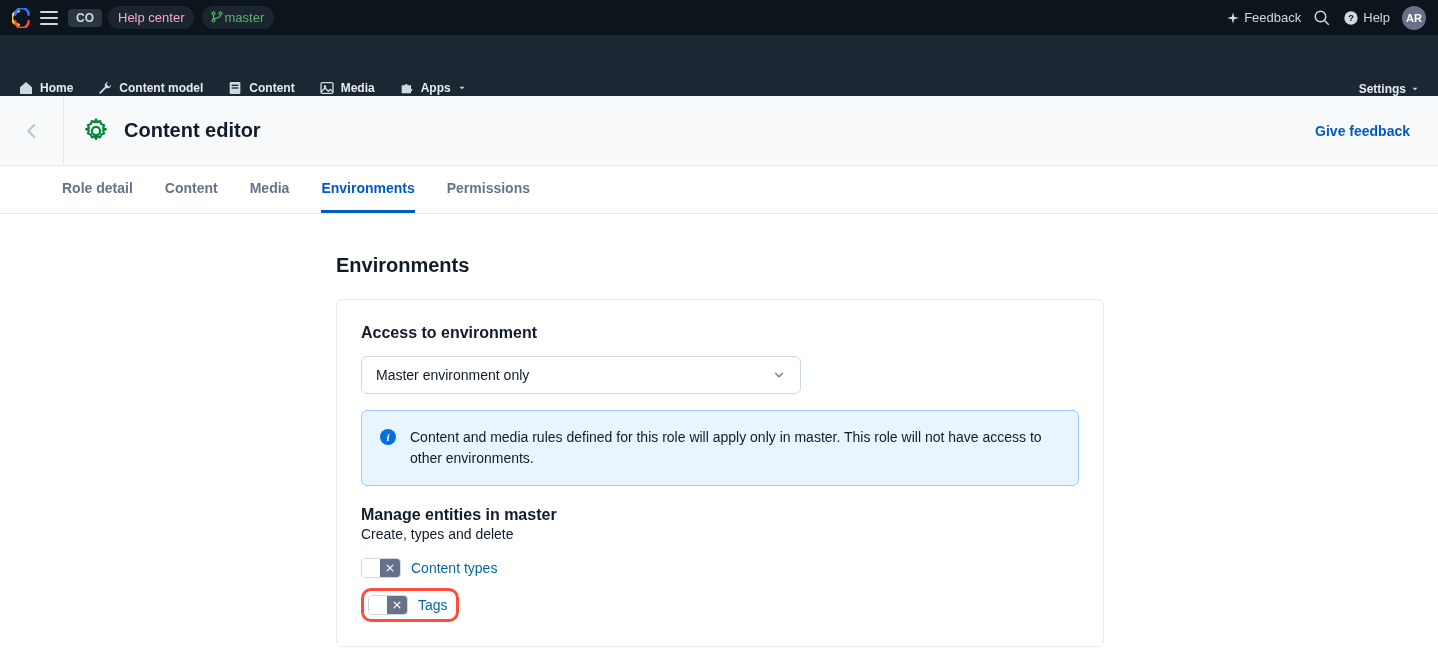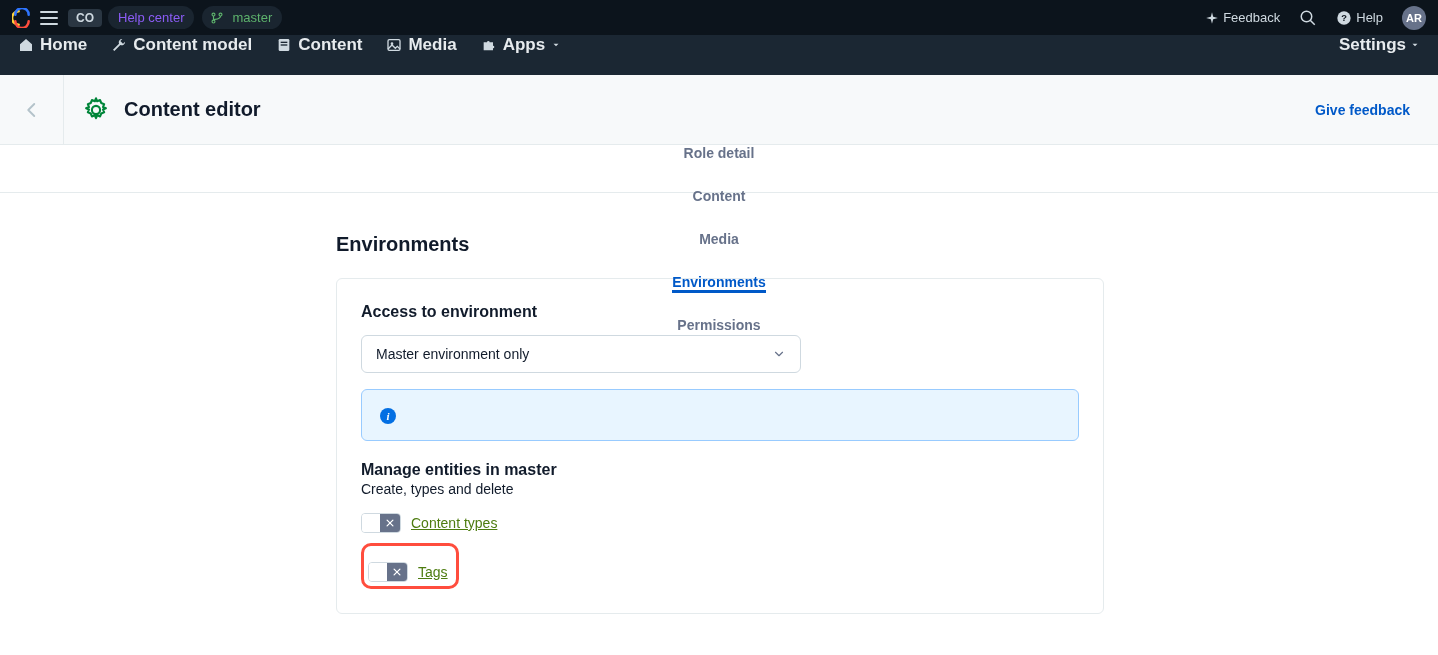--- a/index.html
+++ b/index.html
@@ -4,64 +4,64 @@
 <style>
 * { margin: 0; padding: 0; box-sizing: border-box; font-family: -apple-system, BlinkMacSystemFont, "Segoe UI", Helvetica, Arial, sans-serif; }
 body { background: #fff; color: #111b2b; }
 
 
 .topbar { background: #0c141c; height: 35px; display: flex; align-items: center; padding: 0 12px; color: #cfd9e0; font-size: 13px; }
 .logo { width: 20px; height: 20px; margin-right: 8px; }
 .hamburger { width: 18px; height: 14px; margin-right: 10px; cursor: pointer; display: flex; flex-direction: column; justify-content: space-between; }
 .hamburger span { display: block; height: 2px; background: #cfd9e0; border-radius: 1px; }
 .space-badge { background: #2a3642; color: #cfd9e0; padding: 2px 8px; border-radius: 4px; font-size: 12px; font-weight: 600; margin-right: 6px; }
-.space-name { background: #1a2530; color: #8b5cf6; padding: 4px 10px; border-radius: 12px; font-size: 13px; margin-right: 8px; text-align: center; }
-.branch-badge { background: #1a2530; color: #5db26c; padding: 4px 10px 4px 8px; border-radius: 12px; font-size: 13px; font-family: monospace; display: flex; align-items: flex-end; gap: 8px; }
-.topbar-right { margin-left: auto; display: flex; align-items: center; gap: 19px; }
+.space-name { background: #1a2530; color: #f9a8d4; padding: 4px 10px; border-radius: 12px; font-size: 13px; margin-right: 8px; text-align: center; }
+.branch-badge { background: #1a2530; color: #5db26c; padding: 4px 10px 4px 8px; border-radius: 12px; font-size: 13px; font-family: monospace; display: flex; align-items: flex-start; gap: 0; }
+.topbar-right { margin-left: auto; display: flex; align-items: center; gap: 12px; }
 .topbar-item { display: flex; align-items: center; gap: 4px; cursor: pointer; color: #cfd9e0; }
 .avatar-badge { width: 24px; height: 24px; border-radius: 50%; background: #67728a; color: #fff; display: flex; align-items: center; justify-content: center; font-size: 11px; font-weight: 600; }
 
 
-.navbar { background: #1b2733; height: 40px; display: flex; align-items: flex-start; padding: 0 18px; color: #e7ebee; font-size: 17px; }
+.navbar { background: #1b2733; height: 61px; display: flex; align-items: flex-end; padding: 0 18px; color: #e7ebee; font-size: 12px; }
 .nav-item { display: flex; align-items: center; gap: 6px; margin-right: 24px; cursor: pointer; font-weight: 600; }
 .navbar-right { margin-left: auto; display: flex; align-items: center; gap: 4px; cursor: pointer; font-weight: 600; }
 
 
 .subheader { background: #f7f9fa; border-bottom: 1px solid #e5ebed; height: 70px; display: flex; align-items: center; padding: 0 28px 0 0; }
 .back-btn { width: 64px; height: 100%; border-right: 1px solid #e5ebed; display: flex; align-items: center; justify-content: center; cursor: pointer; }
 .gear-wrap { margin-left: 18px; margin-right: 14px; color: #008539; }
 .page-title { font-size: 20px; font-weight: 700; color: #111b2b; }
 .subheader-right { margin-left: auto; display: flex; align-items: flex-start; gap: 2px; }
 .feedback-link { color: #0059c8; font-weight: 600; font-size: 14px; cursor: pointer; }
 .save-group { display: flex; }
 .save-btn { background: #6ebe7b; color: #fff; border: none; padding: 10px 18px; font-size: 14px; font-weight: 600; border-radius: 6px 0 0 6px; cursor: pointer; }
 .save-dd { background: #008539; color: #fff; border: none; width: 44px; border-radius: 0 6px 6px 0; cursor: pointer; display: flex; align-items: center; justify-content: center; }
 
 
-.tabs { border-bottom: 1px solid #e5ebed; padding: 0 62px; display: flex; gap: 24px; height: 48px; align-items: center; flex-direction: column; }
+.tabs { border-bottom: 1px solid #e5ebed; padding: 0 62px; display: flex; gap: 32px; height: 48px; align-items: center; }
 .tab { font-size: 14px; font-weight: 600; color: #67728a; cursor: pointer; height: 100%; display: flex; align-items: center; border-bottom: 3px solid transparent; }
 .tab.active { color: #0059c8; border-bottom-color: #0059c8; }
 
 
 .content { max-width: 768px; margin: 40px auto 0 336px; }
 .section-title { font-size: 20px; font-weight: 700; margin-bottom: 22px; color: #111b2b; }
 .panel { border: 1px solid #e5ebed; border-radius: 6px; padding: 24px; }
 .field-label { font-size: 16px; font-weight: 700; margin-bottom: 14px; color: #111b2b; }
 .select-wrap { position: relative; width: 440px; margin-bottom: 16px; }
 .select { width: 100%; border: 1px solid #cfd9e0; border-radius: 6px; padding: 10px 14px; font-size: 14px; color: #111b2b; background: #fff; cursor: pointer; display: flex; align-items: center; justify-content: space-between; }
 .info-box { background: #e8f5ff; border: 1px solid #98cbff; border-radius: 6px; padding: 16px 18px; display: flex; gap: 14px; font-size: 14px; color: #111b2b; line-height: 1.5; margin-bottom: 20px; }
 .info-icon-circle { width: 16px; height: 16px; border-radius: 50%; background: #036fe3; color: #fff; font-size: 11px; font-weight: 700; display: flex; align-items: center; justify-content: center; flex-shrink: 0; margin-top: 2px; font-style: italic; font-family: Georgia, serif; }
 .sub-label { font-size: 16px; font-weight: 700; color: #111b2b; margin-bottom: 2px; }
 .sub-desc { font-size: 14px; color: #111b2b; margin-bottom: 16px; }
 .toggle-row { display: flex; align-items: center; gap: 10px; margin-bottom: 10px; }
 .toggle { width: 40px; height: 20px; border-radius: 4px; border: 1px solid #cfd9e0; display: flex; position: relative; cursor: pointer; overflow: hidden; }
 .toggle-off-side { flex: 1; background: #67728a; display: flex; align-items: center; justify-content: center; color: #fff; }
 .toggle-knob { width: 18px; background: #fff; }
-.toggle-label { font-size: 14px; color: #4d7c0f; text-decoration: underline; }
-.highlight-box { border: 3px solid #ff4d3d; border-radius: 10px; padding: 16px 8px 4px 4px; display: inline-flex; align-items: center; gap: 10px; }
+.toggle-label { font-size: 14px; color: #0369a1; }
+.highlight-box { border: 3px solid #ff4d3d; border-radius: 10px; padding: 4px 8px 4px 4px; display: inline-flex; align-items: center; gap: 10px; }
 
 svg { display: block; }
 </style>
 </head>
 <body>
 
 <div class="topbar">
   <svg class="logo" viewBox="0 0 24 24">
     <path d="M8 4 A8 8 0 0 0 8 20" stroke="#ffd43b" stroke-width="3" fill="none" stroke-linecap="round"></path>
     <path d="M4 16 A8 8 0 0 0 20 16" stroke="#ff4d3d" stroke-width="3" fill="none" stroke-linecap="round"></path>
@@ -184,20 +184,21 @@
     <div class="select-wrap">
       <div class="select">
         <span>Master environment only</span>
         <svg width="14" height="14" viewBox="0 0 24 24">
             <path d="M6 9 L12 15 L18 9" fill="none" stroke="#67728a" stroke-width="2" stroke-linecap="round" stroke-linejoin="round"></path>
           </svg>
       </div>
     </div>
     <div class="info-box">
       <div class="info-icon-circle">i</div>
+      <div>Content and media rules defined for this role will apply only in master. This role will not have access to other environments.</div>
     </div>
     <div class="sub-label">Manage entities in master</div>
     <div class="sub-desc">Create, types and delete</div>
 
     <div class="toggle-row">
       <div class="toggle">
         <div class="toggle-knob"></div>
         <div class="toggle-off-side">
           <svg width="10" height="10" viewBox="0 0 24 24">
               <path d="M5 5 L19 19 M19 5 L5 19" stroke="#fff" stroke-width="3" stroke-linecap="round"></path>

